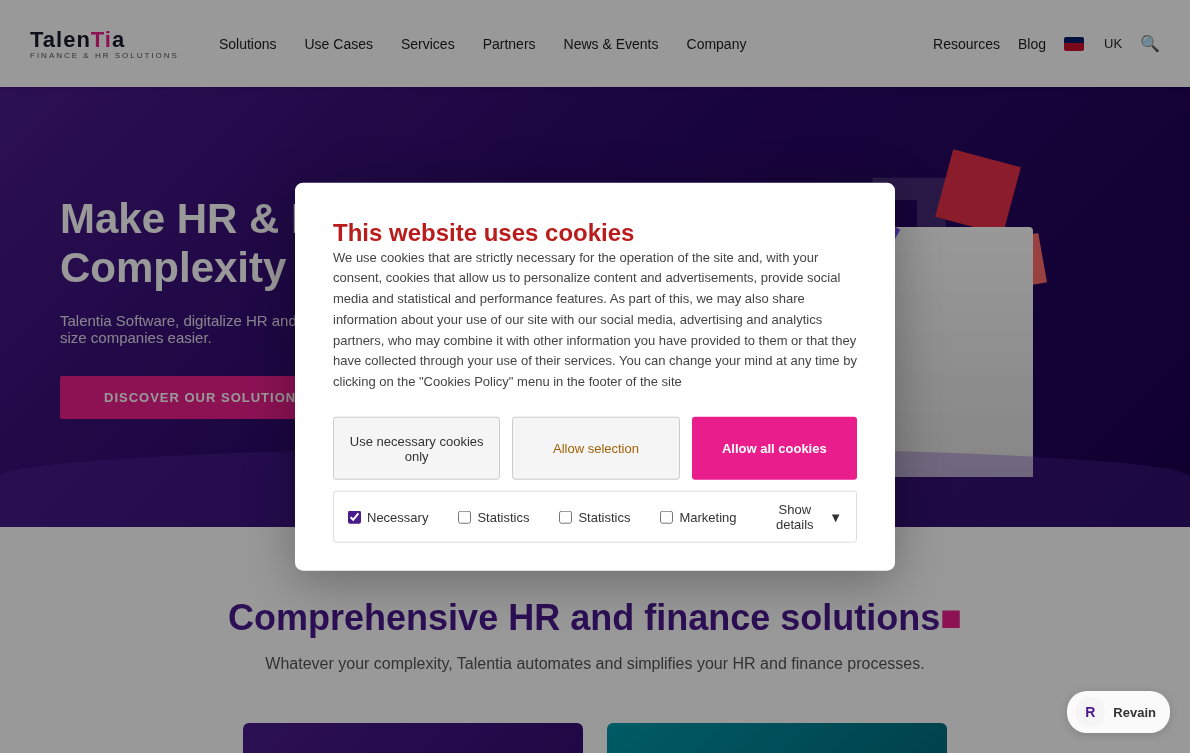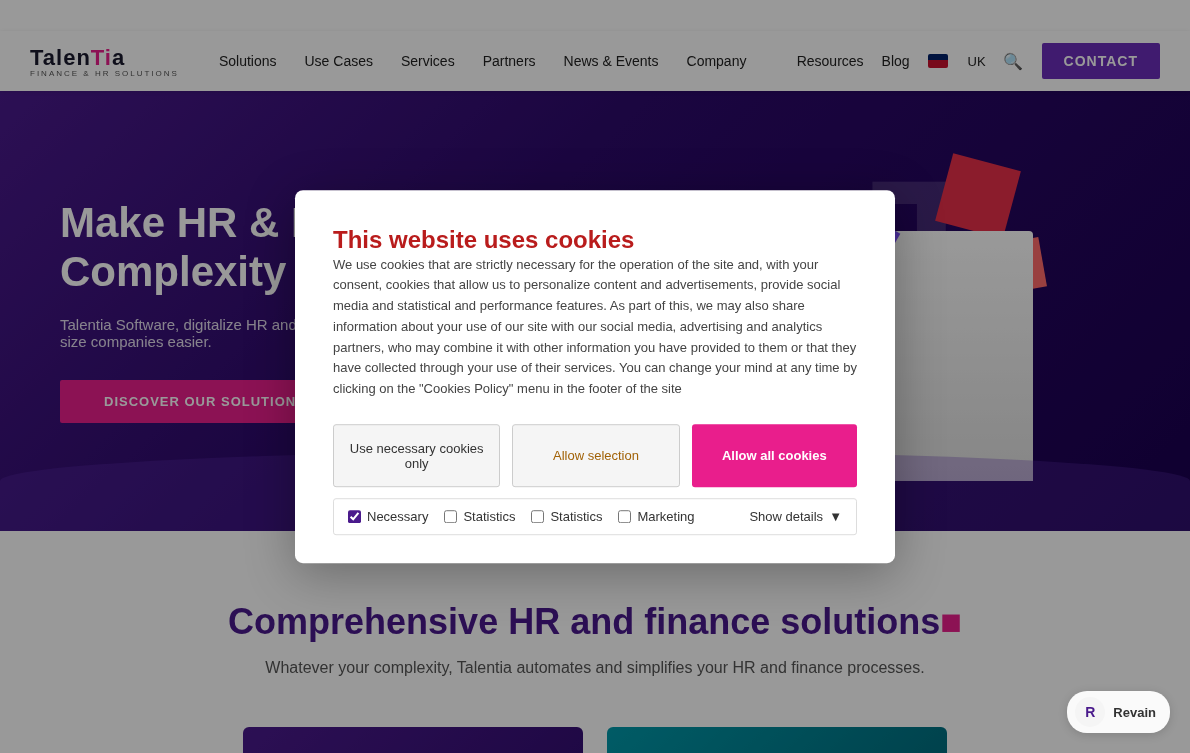--- a/index.html
+++ b/index.html
@@ -3,26 +3,25 @@
   <meta charset="utf-8">
   <style>
     * { margin: 0; padding: 0; box-sizing: border-box; }
     body { font-family: Arial, sans-serif; overflow-x: hidden; }
 
     
     .navbar {
       display: flex;
       align-items: center;
       background: #fff;
-      height: 60px;
+      height: 87px;
       padding: 0 30px;
       position: relative;
       z-index: 100;
       box-shadow: 0 1px 4px rgba(0,0,0,0.1);
-      margin-top: 31px;
     }
     .logo-wrap {
       display: flex;
       flex-direction: column;
       margin-right: 40px;
     }
     .logo-main {
       font-size: 22px;
       font-weight: 700;
       color: #1a1a2e;
@@ -268,21 +267,21 @@
       font-weight: 700;
       cursor: pointer;
       border-radius: 3px;
     }
     .cookie-options {
       display: flex;
       align-items: center;
       border: 1px solid #ddd;
       border-radius: 3px;
       padding: 10px 14px;
-      gap: 16px;
+      gap: 30px;
     }
     .cookie-option {
       display: flex;
       align-items: center;
       gap: 6px;
       font-size: 13px;
       color: #333;
     }
     .cookie-option input[type="checkbox"] {
       accent-color: #4a1a8c;
@@ -386,21 +385,20 @@
     <a href="#">Company</a>
   </div>
   <div class="nav-right">
     <a href="#">Resources</a>
     <a href="#">Blog</a>
     <div class="flag-uk">
       <span class="flag-icon"></span>
       <span>UK</span>
     </div>
     <span class="search-icon">🔍</span>
-    <button class="contact-btn">CONTACT</button>
   </div>
 </nav>
 
 <section class="hero">
   <div class="hero-content">
     <h1 class="hero-title">Make HR &amp; Finance Complexity Easy</h1>
     <p class="hero-subtitle">Talentia Software, digitalize HR and finance processes for mid-size companies easier.</p>
     <button class="hero-btn">DISCOVER OUR SOLUTIONS</button>
   </div>
   <div class="hero-illustration">

